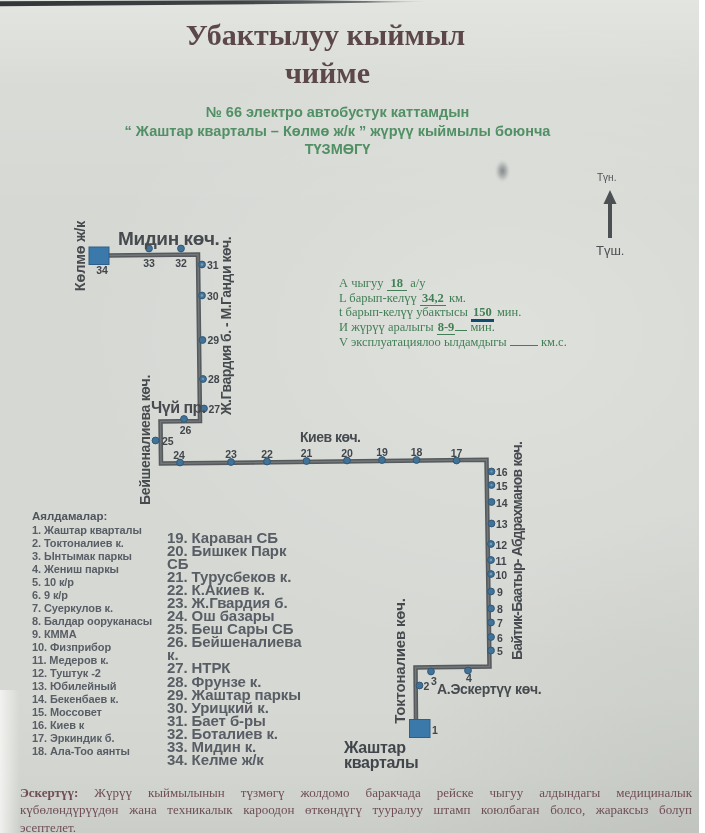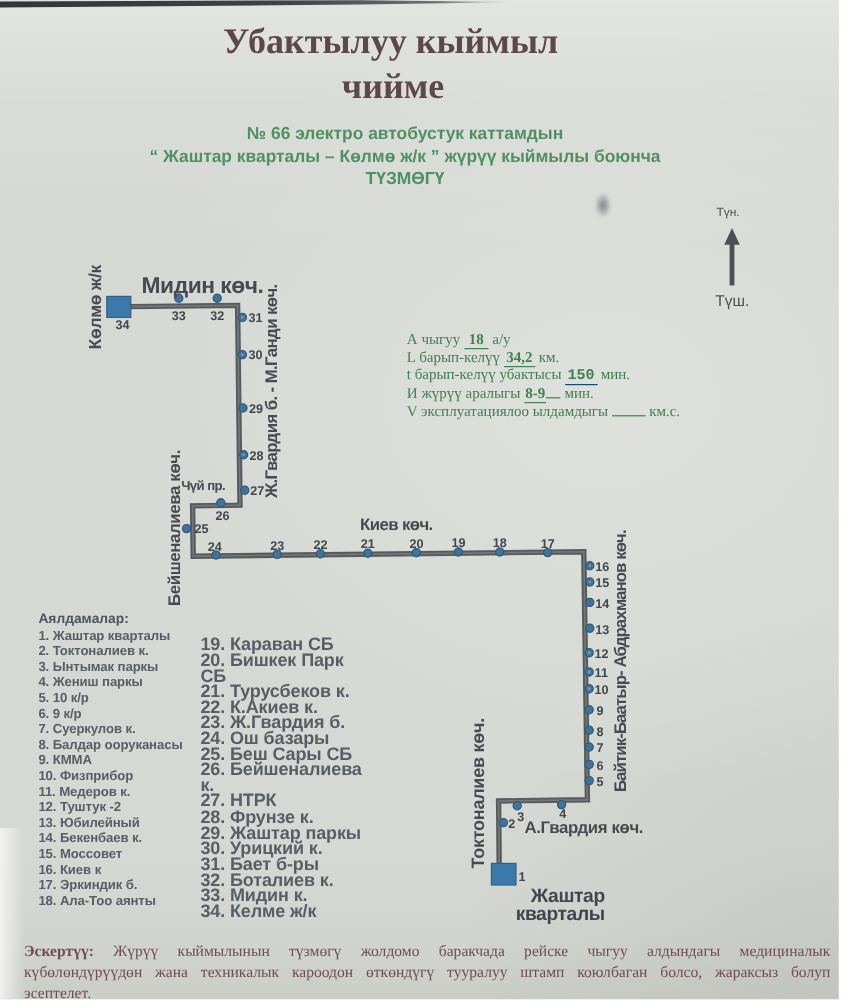--- a/index.html
+++ b/index.html
@@ -148,36 +148,36 @@
   </svg>
 
   <div class="t street rot" style="left:80px;top:256px;font-size:14.5px;letter-spacing:-0.2px;">Көлмө ж/к</div>
 
   <div class="t street" style="left:118px;top:228px;font-size:19px;letter-spacing:-0.4px;">Мидин көч.</div>
 
   <div class="t street rot" style="left:226px;top:326px;font-size:14px;letter-spacing:-0.5px;">Ж.Гвардия б. - М.Ганди көч.</div>
 
   <div class="t street rot" style="left:145px;top:440px;font-size:14px;letter-spacing:-0.3px;">Бейшеналиева көч.</div>
 
-  <div class="t street" style="left:151px;top:399px;font-size:11px;letter-spacing:-0.5px;">Чүй пр.</div>
+  <div class="t street" style="left:151px;top:399px;font-size:16px;letter-spacing:-0.5px;">Чүй пр.</div>
 
   <div class="t street" style="left:300px;top:429px;font-size:14px;letter-spacing:-0.5px;">Киев көч.</div>
 
   <div class="t street rot" style="left:517px;top:551px;font-size:14px;letter-spacing:-0.75px;">Байтик-Баатыр- Абдрахманов көч.</div>
 
   <div class="t street rot" style="left:399px;top:661px;font-size:15px;letter-spacing:-0.2px;">Токтоналиев көч.</div>
 
-  <div class="t street" style="left:437px;top:681px;font-size:14px;letter-spacing:-0.3px;">А.Гвардия көч.</div>
-
-  <div class="t" style="left:344px;top:740px;width:160px;text-align:right;font-weight:bold;font-size:16px;line-height:15px;letter-spacing:-0.3px;color:#3f444a;white-space:normal;">Жаштар<br>кварталы</div>
+  <div class="t street" style="left:437px;top:681px;font-size:14px;letter-spacing:-0.3px;">А.Эскертүү көч.</div>
+
+  <div class="t" style="left:344px;top:740px;width:160px;text-align:left;font-weight:bold;font-size:16px;line-height:15px;letter-spacing:-0.3px;color:#3f444a;white-space:normal;">Жаштар<br>кварталы</div>
 
   <div class="t" style="left:339px;top:276px;font-family:'Liberation Serif',serif;font-size:12.5px;line-height:14.7px;color:#3f7e53;">
     А чыгуу <b style="border-bottom:1px solid #3f7e53;padding:0 4px;">18</b> а/у<br>
     L барып-келүү <b style="border-bottom:1px solid #3f7e53;padding:0 2px;">34,2</b> км.<br>
-    t барып-келүү убактысы <b style="border-bottom:1px solid #0c4a6e;padding:0 2px;font-family:Liberation Mono, monospace;">150</b> мин.<br>
+    t барып-келүү убактысы <b style="border-bottom:3px solid #0c4a6e;padding:0 2px;">150</b> мин.<br>
     И жүрүү аралыгы <b style="border-bottom:1px solid #3f7e53;padding:0 1px;">8-9</b><span style="border-bottom:1px solid #3f7e53;display:inline-block;width:12px;"></span> мин.<br>
     V эксплуатациялоо ылдамдыгы <span style="border-bottom:1px solid #3f7e53;display:inline-block;width:28px;"></span> км.с.
   </div>
 
   <div class="t" style="left:32px;top:510px;font-weight:bold;font-size:11.5px;color:#4d525b;">Аялдамалар:</div>
 
   <div class="t" style="left:32px;top:524px;font-size:11px;line-height:13.0px;font-weight:bold;letter-spacing:-0.1px;color:#575c64;white-space:normal;width:140px;">
     1. Жаштар кварталы<br>
     2. Токтоналиев к.<br>
     3. Ынтымак паркы<br>

